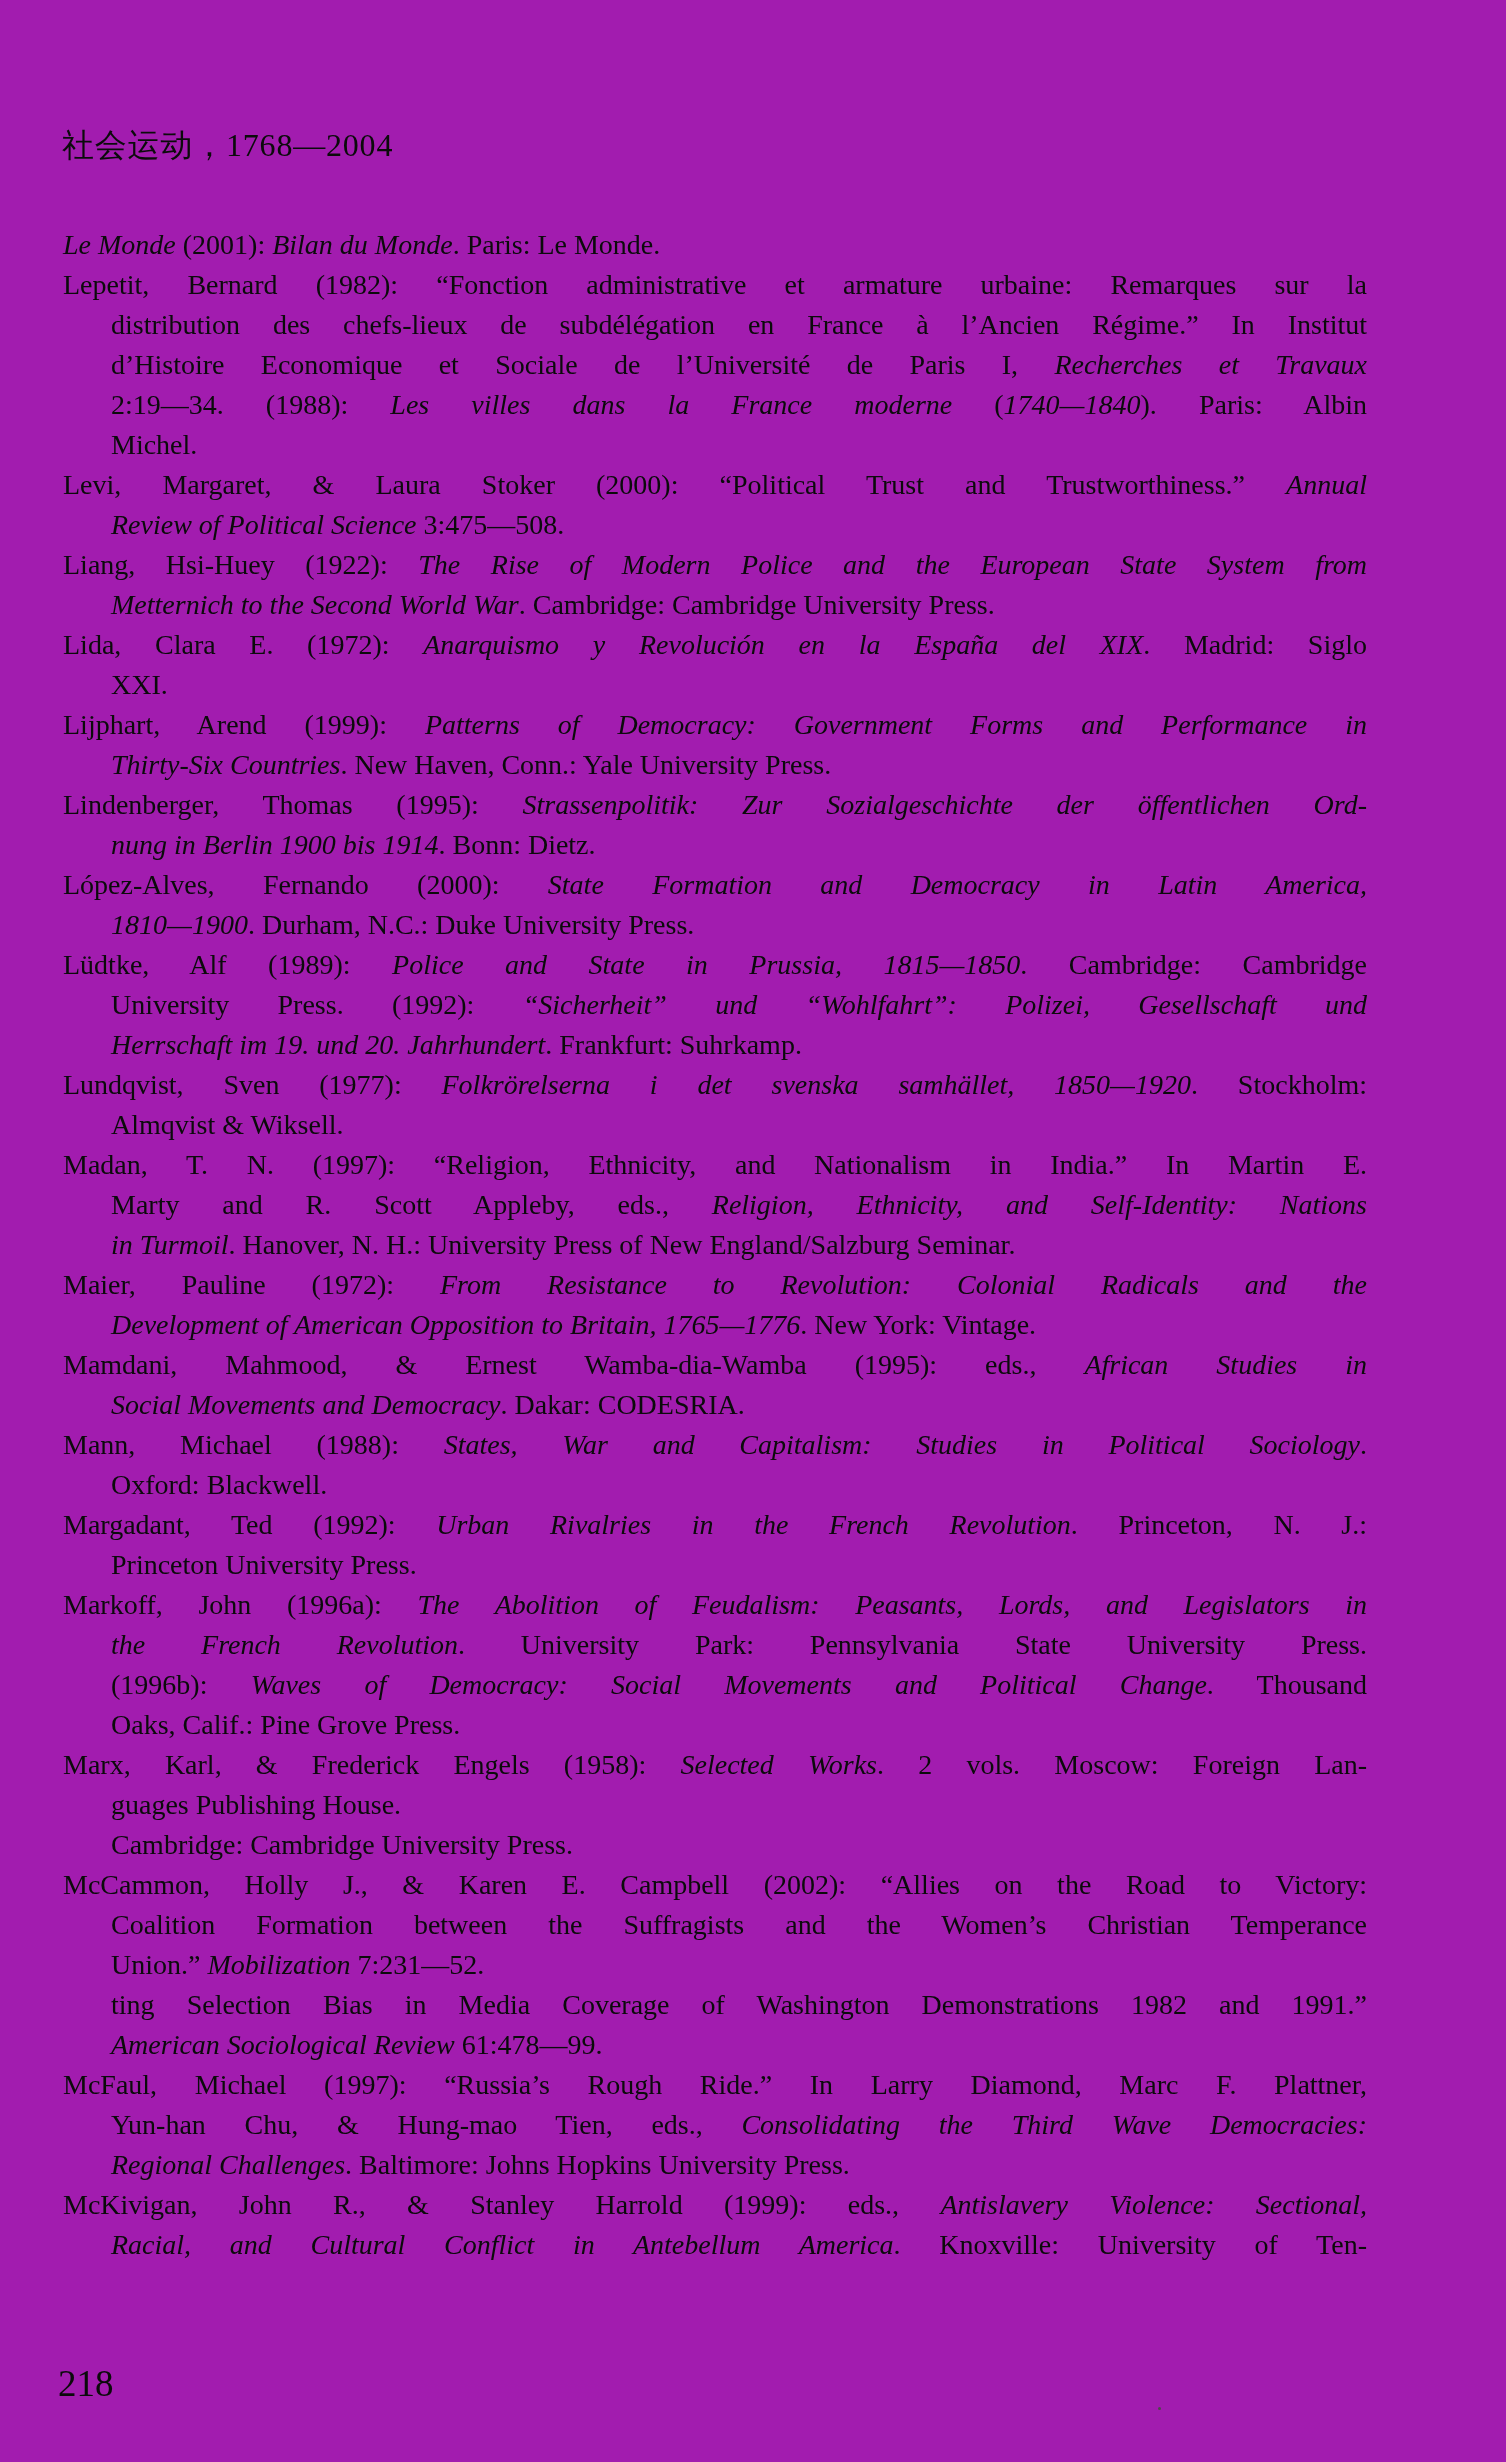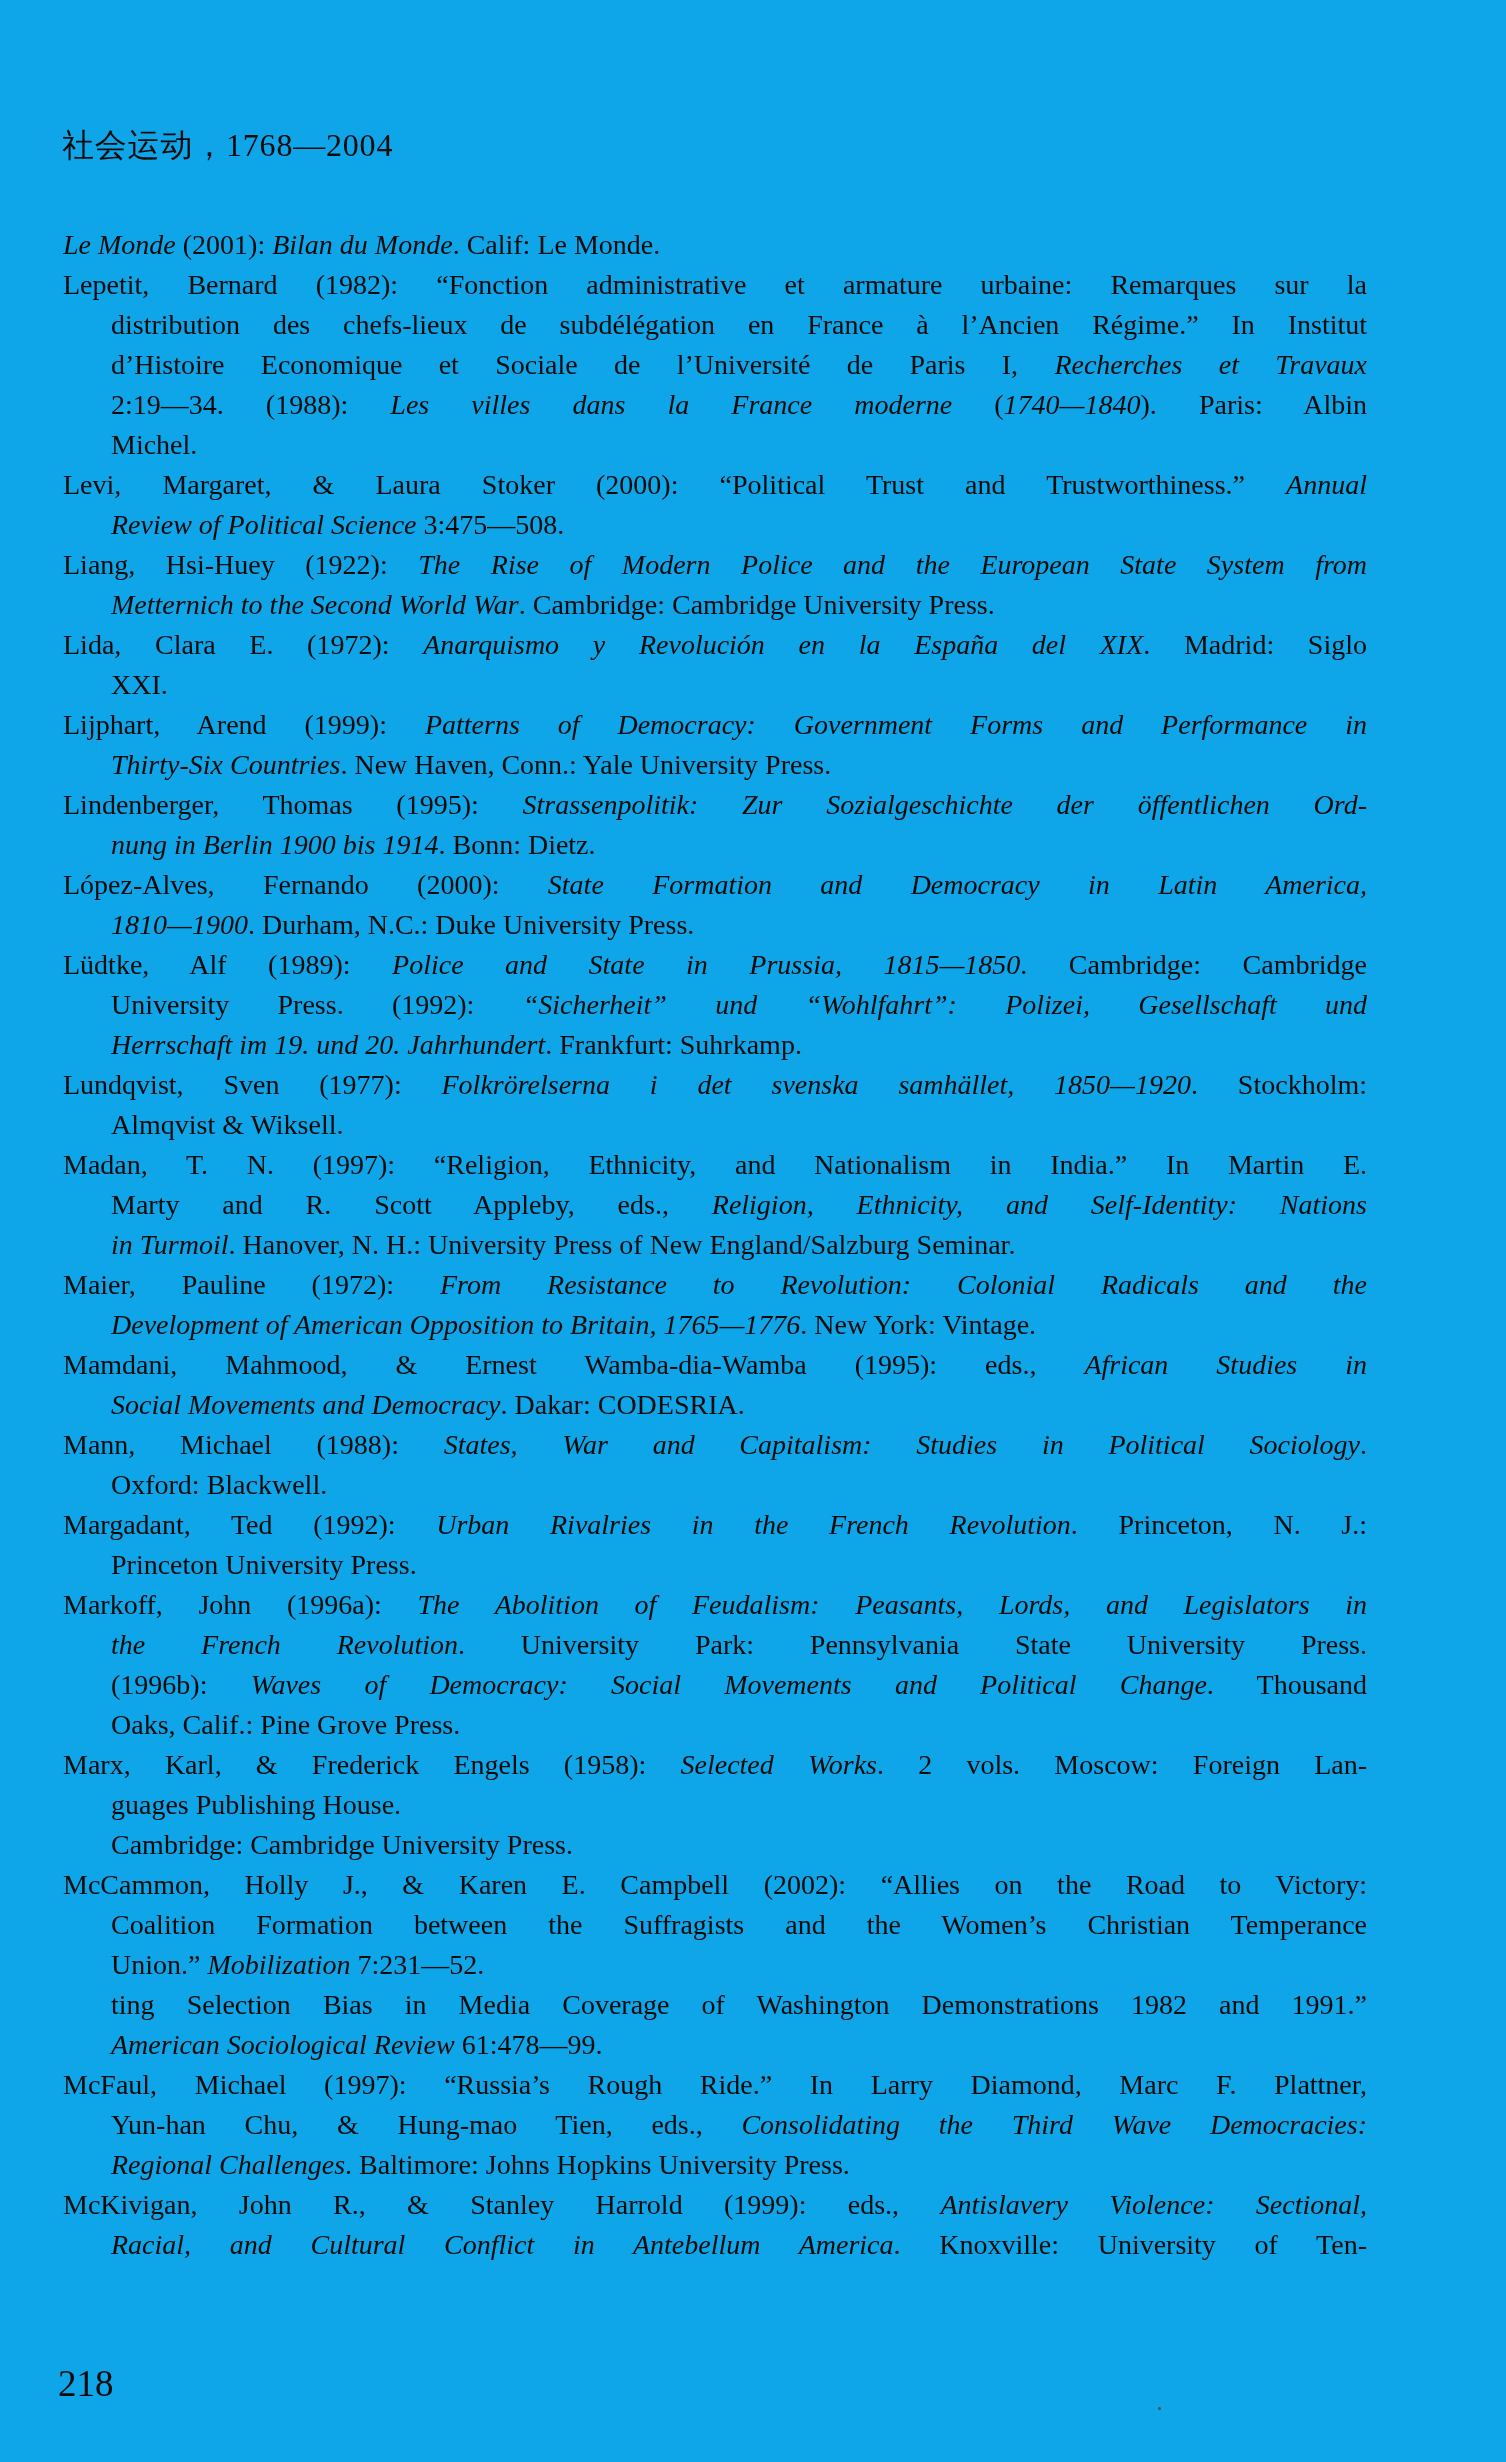--- a/index.html
+++ b/index.html
@@ -1,20 +1,20 @@
 <!DOCTYPE html>
 <html style="font-size:13.5px"><head>
 <meta charset="utf-8">
 <style>
   html, body { margin: 0; padding: 0; background: #ffffff; }
   .page {
     position: relative;
     width: 1507px;
     height: 2462px;
-    background: #0ea5e9;
+    background: #a21caf;
     color: #0b0b0b;
     font-family: "Liberation Serif", serif;
     overflow: hidden;
   }
   .running-header {
     position: absolute;
     left: 62px;
     top: 124px;
     font-size: 32px;
     letter-spacing: 0.8px;
@@ -50,21 +50,21 @@
     border-radius: 50%;
   }
 </style>
 </head>
 <body>
 
 <div class="page">
   <div class="running-header">社会运动，1768—2004</div>
   <div class="reference-list">
       <div class="entry">
-        <div class="line"><span class="it">Le Monde</span><span> (2001): </span><span class="it">Bilan du Monde</span><span>. Calif: Le Monde.</span></div>
+        <div class="line"><span class="it">Le Monde</span><span> (2001): </span><span class="it">Bilan du Monde</span><span>. Paris: Le Monde.</span></div>
       </div>
       <div class="entry">
         <div class="line j"><span>Lepetit, Bernard (1982): “Fonction administrative et armature urbaine: Remarques sur la</span></div>
         <div class="line j cont"><span>distribution des chefs-lieux de subdélégation en France à l’Ancien Régime.” In Institut</span></div>
         <div class="line j cont"><span>d’Histoire Economique et Sociale de l’Université de Paris I, </span><span class="it">Recherches et Travaux</span></div>
         <div class="line j cont"><span>2:19—34. (1988): </span><span class="it">Les villes dans la France moderne</span><span> (</span><span class="it">1740—1840</span><span>). Paris: Albin</span></div>
         <div class="line cont"><span>Michel.</span></div>
       </div>
       <div class="entry">
         <div class="line j"><span>Levi, Margaret, &amp; Laura Stoker (2000): “Political Trust and Trustworthiness.” </span><span class="it">Annual</span></div>

